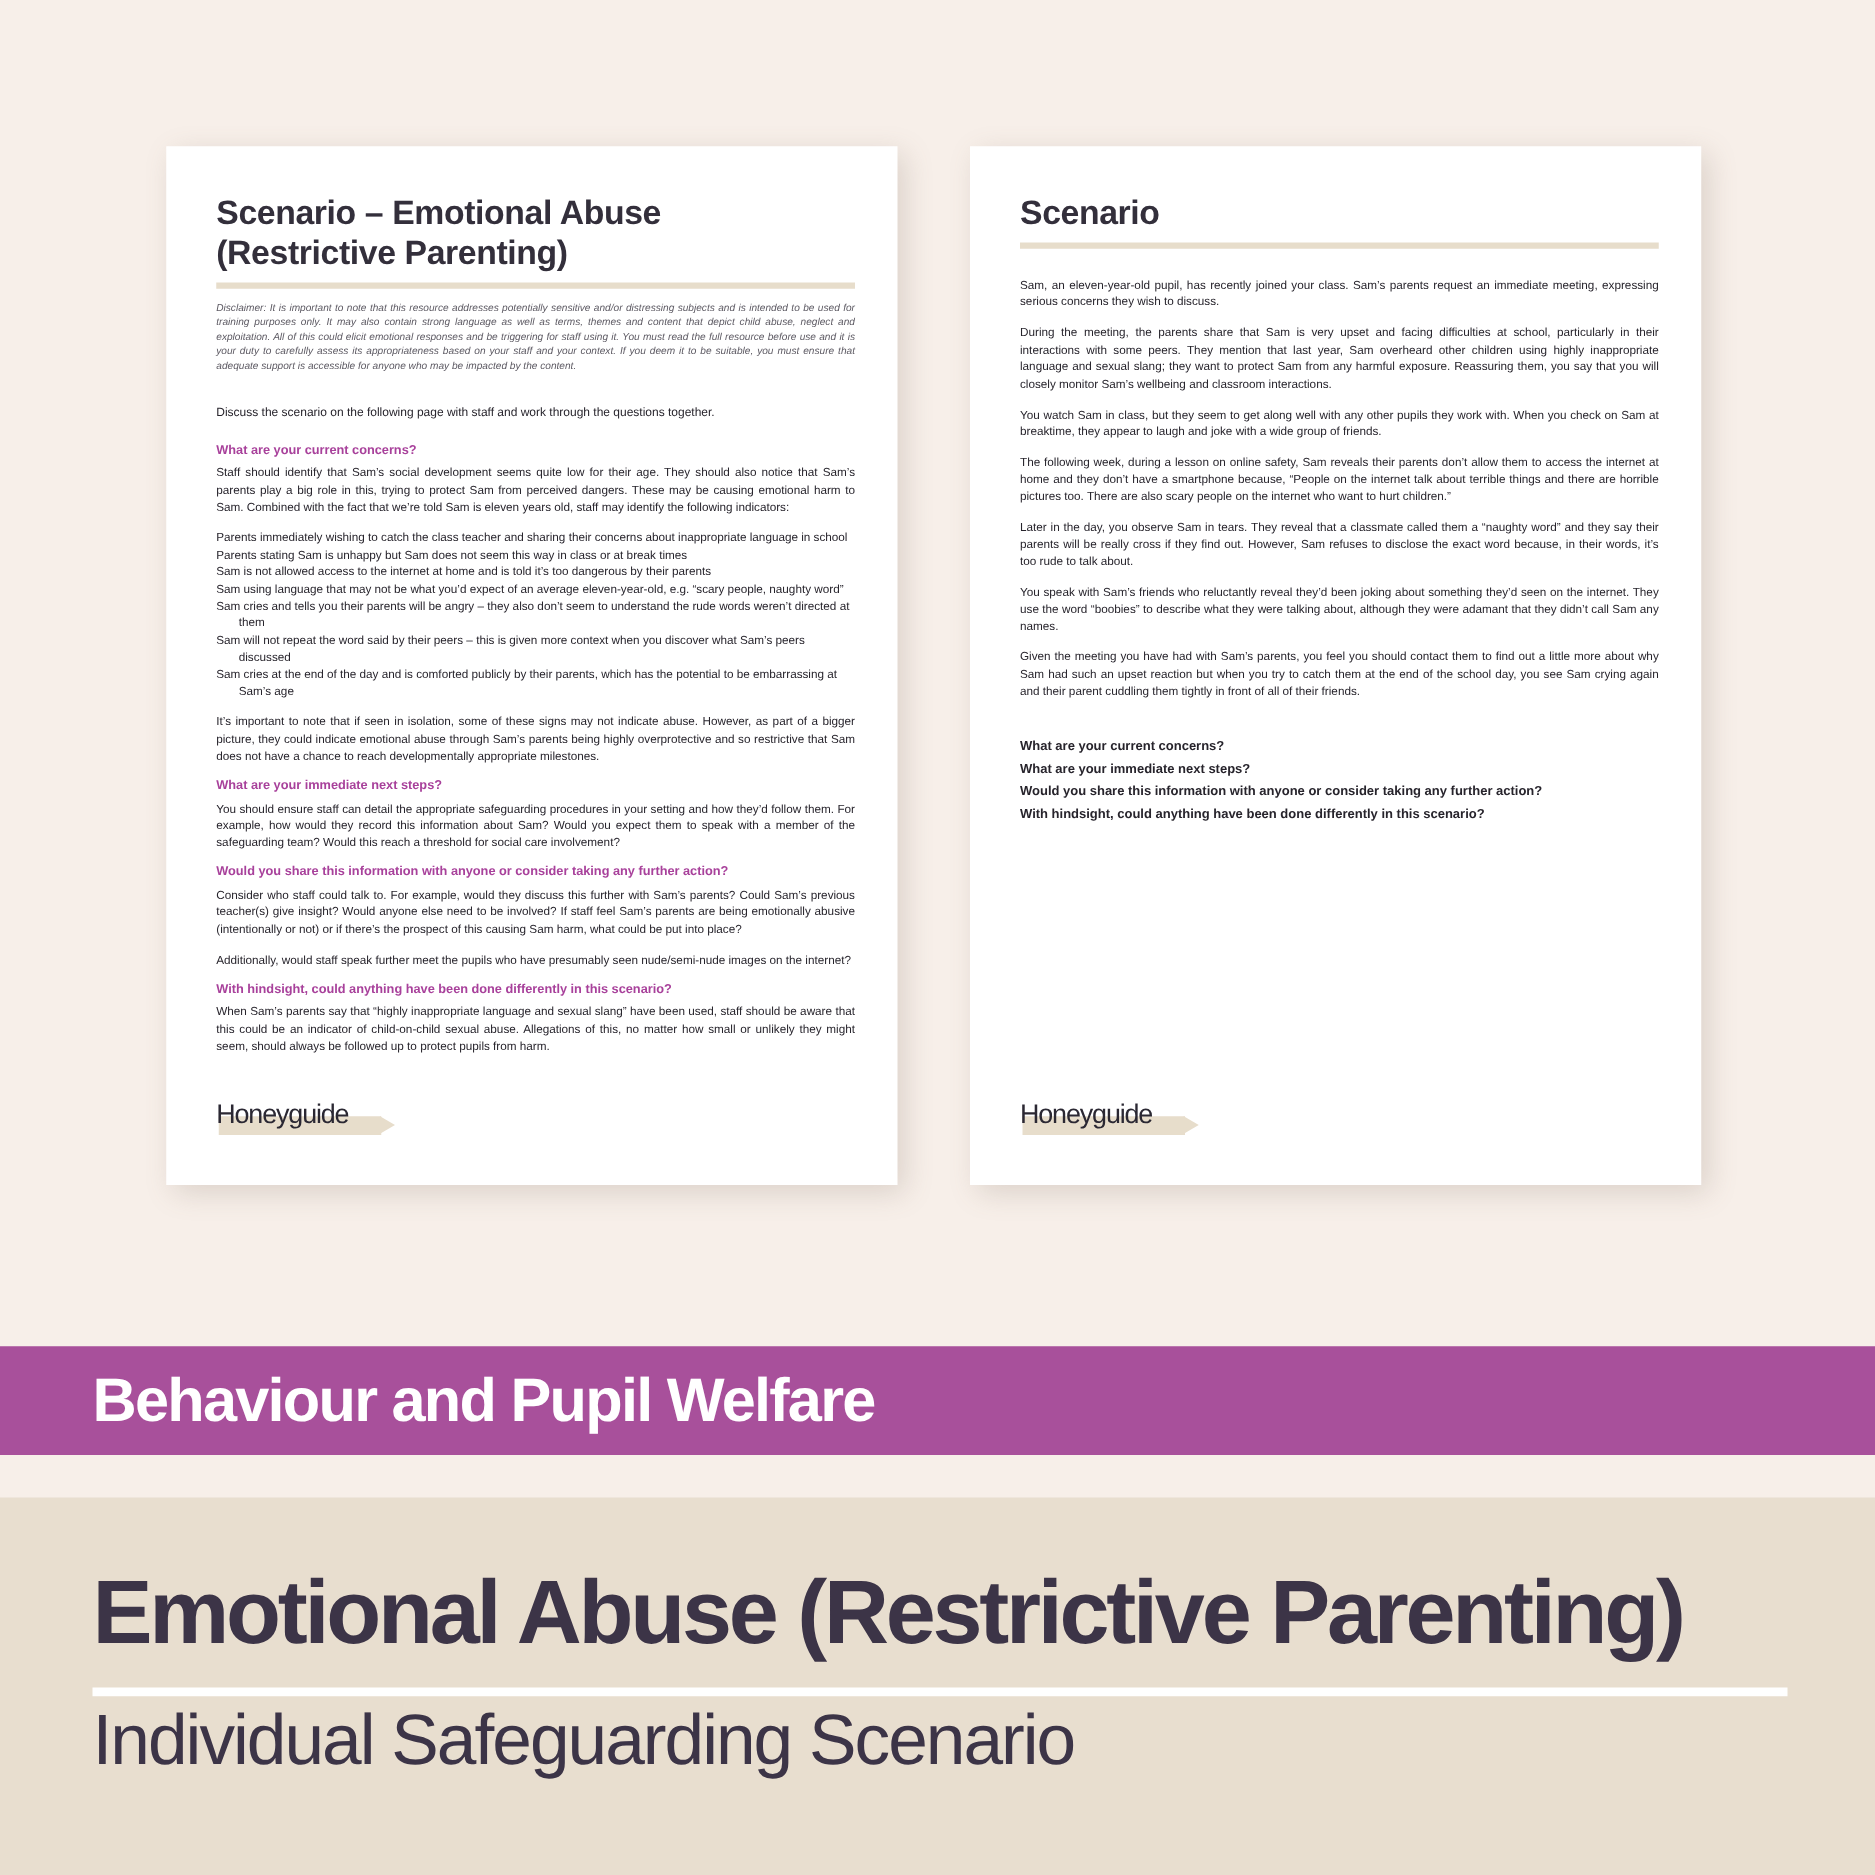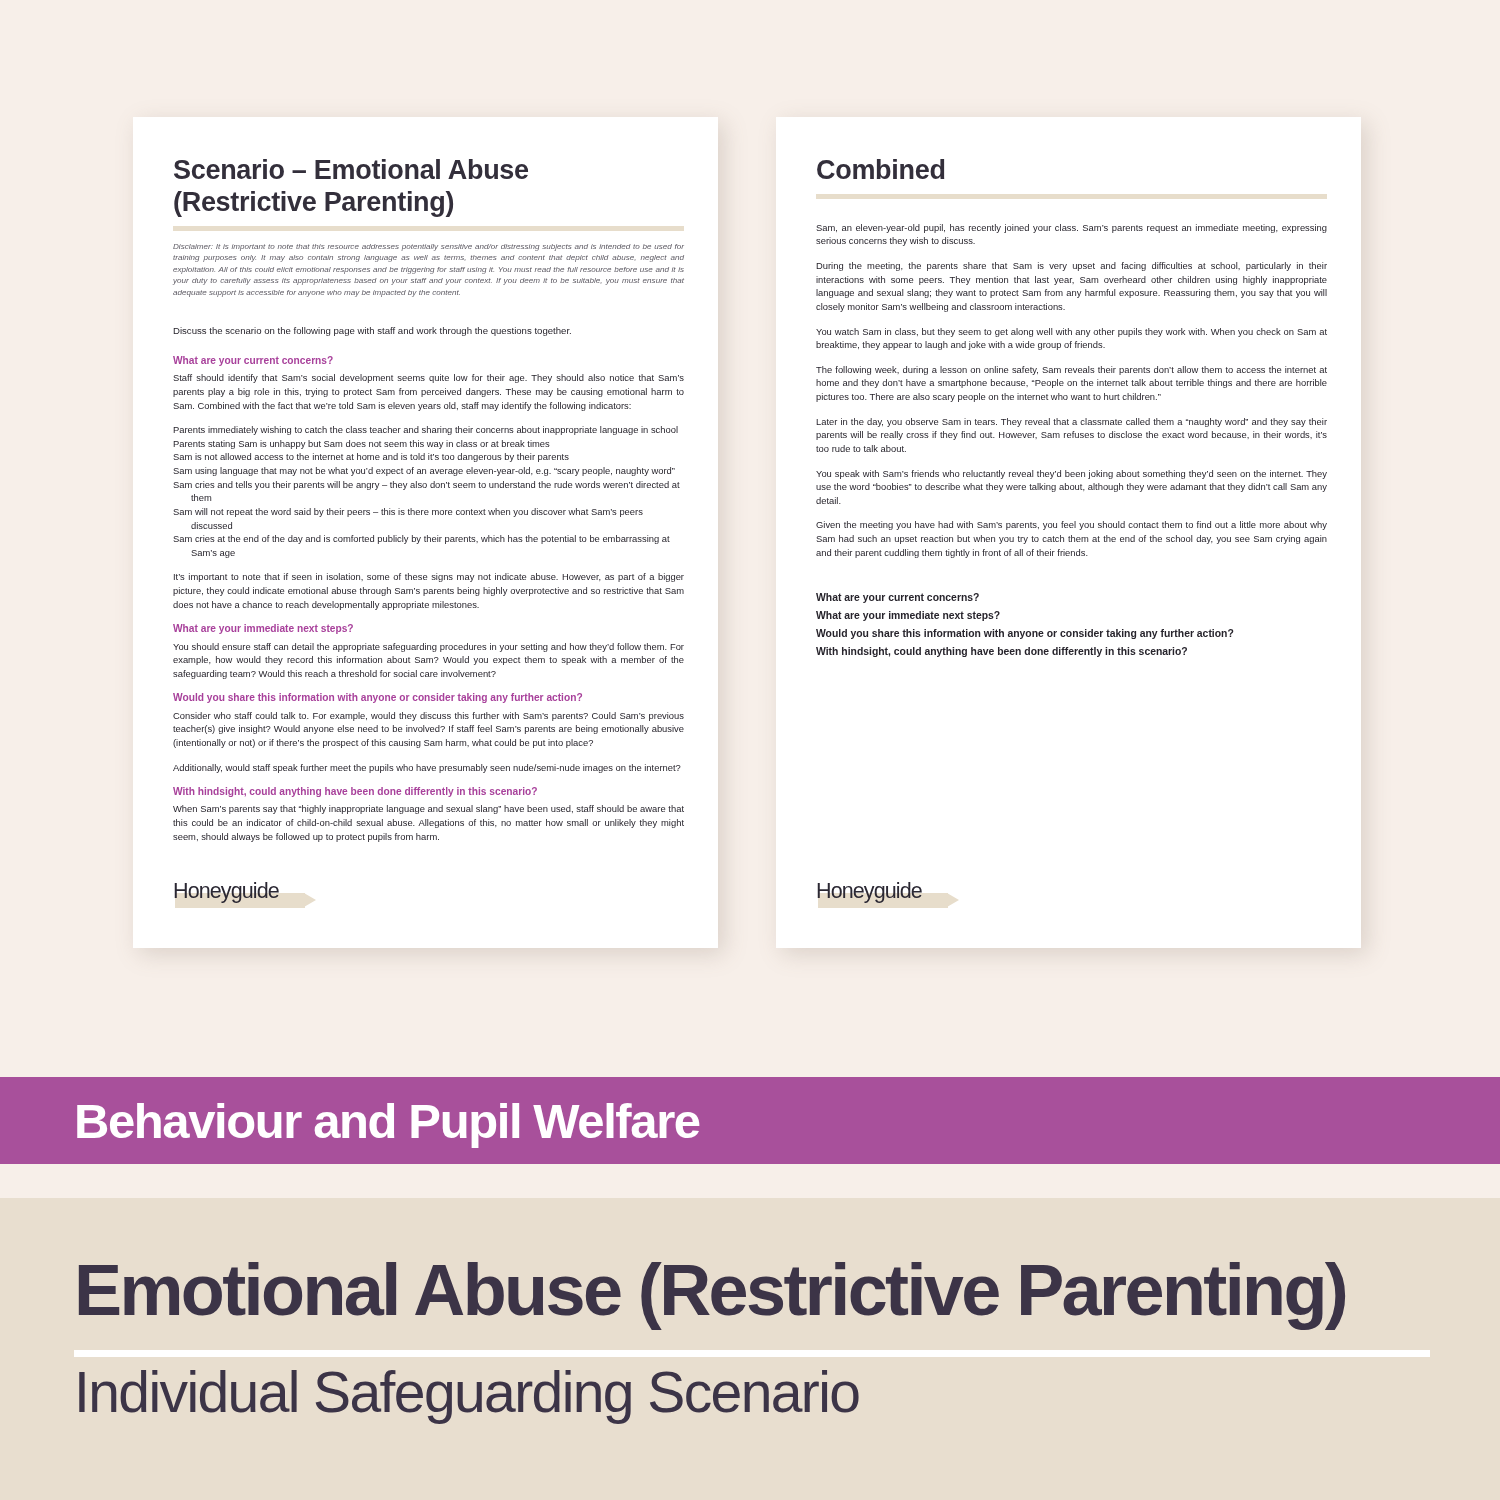--- a/index.html
+++ b/index.html
@@ -230,21 +230,21 @@
       <p class="intro-line">Discuss the scenario on the following page with staff and work through the questions together.</p>
 
       <h2 class="q-heading">What are your current concerns?</h2>
       <p class="body-p">Staff should identify that Sam’s social development seems quite low for their age. They should also notice that Sam’s parents play a big role in this, trying to protect Sam from perceived dangers. These may be causing emotional harm to Sam. Combined with the fact that we’re told Sam is eleven years old, staff may identify the following indicators:</p>
       <ul class="ind-list">
         <li>Parents immediately wishing to catch the class teacher and sharing their concerns about inappropriate language in school</li>
         <li>Parents stating Sam is unhappy but Sam does not seem this way in class or at break times</li>
         <li>Sam is not allowed access to the internet at home and is told it’s too dangerous by their parents</li>
         <li>Sam using language that may not be what you’d expect of an average eleven-year-old, e.g. “scary people, naughty word”</li>
         <li>Sam cries and tells you their parents will be angry – they also don’t seem to understand the rude words weren’t directed at them</li>
-        <li>Sam will not repeat the word said by their peers – this is there more context when you discover what Sam’s peers discussed</li>
+        <li>Sam will not repeat the word said by their peers – this is given more context when you discover what Sam’s peers discussed</li>
         <li>Sam cries at the end of the day and is comforted publicly by their parents, which has the potential to be embarrassing at Sam’s age</li>
       </ul>
       <p class="body-p">It’s important to note that if seen in isolation, some of these signs may not indicate abuse. However, as part of a bigger picture, they could indicate emotional abuse through Sam’s parents being highly overprotective and so restrictive that Sam does not have a chance to reach developmentally appropriate milestones.</p>
 
       <h2 class="q-heading">What are your immediate next steps?</h2>
       <p class="body-p">You should ensure staff can detail the appropriate safeguarding procedures in your setting and how they’d follow them. For example, how would they record this information about Sam? Would you expect them to speak with a member of the safeguarding team? Would this reach a threshold for social care involvement?</p>
 
       <h2 class="q-heading">Would you share this information with anyone or consider taking any further action?</h2>
       <p class="body-p">Consider who staff could talk to. For example, would they discuss this further with Sam’s parents? Could Sam’s previous teacher(s) give insight? Would anyone else need to be involved? If staff feel Sam’s parents are being emotionally abusive (intentionally or not) or if there’s the prospect of this causing Sam harm, what could be put into place?</p>
       <p class="body-p">Additionally, would staff speak further meet the pupils who have presumably seen nude/semi-nude images on the internet?</p>
@@ -256,30 +256,30 @@
     <div class="logo-wrap">
       <div class="logo-banner"></div>
       <div class="logo-arrow"></div>
       <div class="logo-text">Honeyguide</div>
     </div>
   </div>
 
   <div class="page page-right">
     <div class="page-inner">
 
-      <h1 class="doc-title">Combined</h1>
+      <h1 class="doc-title">Scenario</h1>
       <div class="rule-tan"></div>
       <div style="height:12px"></div>
 
       <p class="scenario-p">Sam, an eleven-year-old pupil, has recently joined your class. Sam’s parents request an immediate meeting, expressing serious concerns they wish to discuss.</p>
       <p class="scenario-p">During the meeting, the parents share that Sam is very upset and facing difficulties at school, particularly in their interactions with some peers. They mention that last year, Sam overheard other children using highly inappropriate language and sexual slang; they want to protect Sam from any harmful exposure. Reassuring them, you say that you will closely monitor Sam’s wellbeing and classroom interactions.</p>
       <p class="scenario-p">You watch Sam in class, but they seem to get along well with any other pupils they work with. When you check on Sam at breaktime, they appear to laugh and joke with a wide group of friends.</p>
       <p class="scenario-p">The following week, during a lesson on online safety, Sam reveals their parents don’t allow them to access the internet at home and they don’t have a smartphone because, “People on the internet talk about terrible things and there are horrible pictures too. There are also scary people on the internet who want to hurt children.”</p>
       <p class="scenario-p">Later in the day, you observe Sam in tears. They reveal that a classmate called them a “naughty word” and they say their parents will be really cross if they find out. However, Sam refuses to disclose the exact word because, in their words, it’s too rude to talk about.</p>
-      <p class="scenario-p">You speak with Sam’s friends who reluctantly reveal they’d been joking about something they’d seen on the internet. They use the word “boobies” to describe what they were talking about, although they were adamant that they didn’t call Sam any detail.</p>
+      <p class="scenario-p">You speak with Sam’s friends who reluctantly reveal they’d been joking about something they’d seen on the internet. They use the word “boobies” to describe what they were talking about, although they were adamant that they didn’t call Sam any names.</p>
       <p class="scenario-p">Given the meeting you have had with Sam’s parents, you feel you should contact them to find out a little more about why Sam had such an upset reaction but when you try to catch them at the end of the school day, you see Sam crying again and their parent cuddling them tightly in front of all of their friends.</p>
 
       <ul class="q-list">
         <li>What are your current concerns?</li>
         <li>What are your immediate next steps?</li>
         <li>Would you share this information with anyone or consider taking any further action?</li>
         <li>With hindsight, could anything have been done differently in this scenario?</li>
       </ul>
     </div>
 

